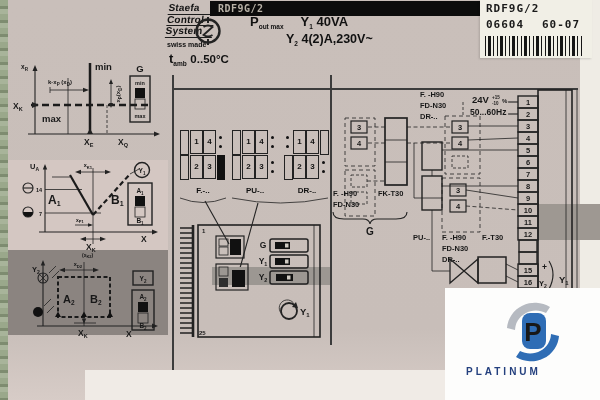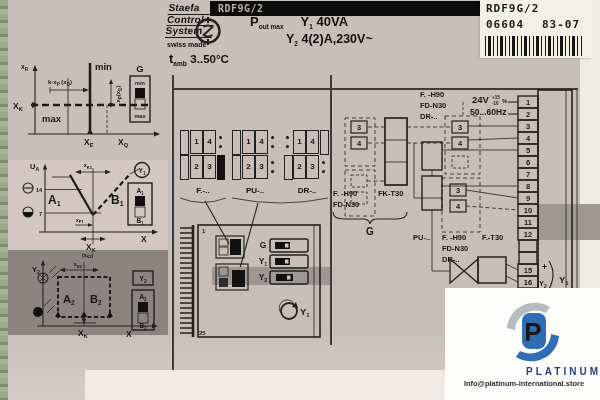--- a/index.html
+++ b/index.html
@@ -53,21 +53,21 @@
   .bx{stroke:#222;fill:none;stroke-width:1.4px;}
   .t5{font-size:5.5px;font-weight:bold;}
   .t6{font-size:6.5px;font-weight:bold;}
   .t7{font-size:7.5px;font-weight:bold;}
   .t8{font-size:8.5px;font-weight:bold;}
   .t9{font-size:9.5px;font-weight:bold;}
   .t11{font-size:11px;font-weight:bold;}
   .t12{font-size:12px;font-weight:bold;}
   
   .wm-panel{left:445px;top:288px;width:155px;height:112px;background:#fdfdfc;}
-  .wm-brand{left:501px;top:366px;width:100px;text-align:right;font-weight:bold;
+  .wm-brand{left:466px;top:366px;width:100px;text-align:left;font-weight:bold;
     font-size:10px;letter-spacing:3px;color:#24407e;}
   .wm-email{left:450px;top:379px;width:148px;text-align:center;font-weight:bold;
     font-size:7.5px;color:#2b2b2b;}
 </style>
 </head>
 <body>
 
 <div id="scene">
 
   <div class="abs label-bg"></div>
@@ -99,27 +99,27 @@
     <span style="display:inline-block;width:10px"></span>
     <span>Y</span><span class="sb">1</span>
     <span>40VA</span>
   </div>
   <div class="abs hline" style="left:286px;top:32px;font-size:12.5px">
     <span>Y</span><span class="sb">2</span>
     <span>4(2)A,230V~</span>
   </div>
   <div class="abs hline" style="left:169px;top:51px;font-size:13px">
     <span>t</span><span class="sb">amb</span>
-    <span style="font-size:11.5px">3..50°C</span>
+    <span style="font-size:11.5px">0..50°C</span>
   </div>
 
   <div class="abs sticker">
     <div class="abs mono" style="left:6px;top:2px">RDF9G/2</div>
     <div class="abs mono" style="left:6px;top:18px">06604</div>
-    <div class="abs mono" style="left:62px;top:18px">83-07</div>
+    <div class="abs mono" style="left:62px;top:18px">60-07</div>
     <div class="abs barcode"></div>
   </div>
 
   <svg class="abs" style="left:8px;top:56px" width="160" height="284" viewBox="0 0 160 284">
 
     <g>
       <line x1="27" y1="14" x2="27" y2="78" class="ln"></line>
       <polygon points="27,9 24.5,15 29.5,15" fill="#222"></polygon>
       <line x1="20" y1="78" x2="148" y2="78" class="ln"></line>
       <polygon points="152,78 146,75.5 146,80.5" fill="#222"></polygon>
@@ -476,15 +476,14 @@
 
   <div class="abs bottom-strip"></div>
   <div class="abs wm-panel"></div>
   <svg class="abs" style="left:500px;top:300px" width="66" height="64" viewBox="0 0 66 64">
     <path d="M50,7 A28,27 0 0 0 7,28 L15,30 A21,20 0 0 1 46,13 Z" fill="#b6bac1"></path>
     <path d="M16,57 A28,27 0 0 0 59,36 L51,34 A21,20 0 0 1 20,51 Z" fill="#2f6db5"></path>
     <rect x="22" y="13" width="24" height="36" rx="8" fill="#2f6db5"></rect>
     <text x="33" y="41" text-anchor="middle" font-size="26" font-weight="bold" fill="#ffffff">P</text>
   </svg>
   <div class="abs wm-brand">PLATINUM</div>
-  <div class="abs wm-email">Info@platinum-international.store</div>
 
 </div>
 
 </body></html>

